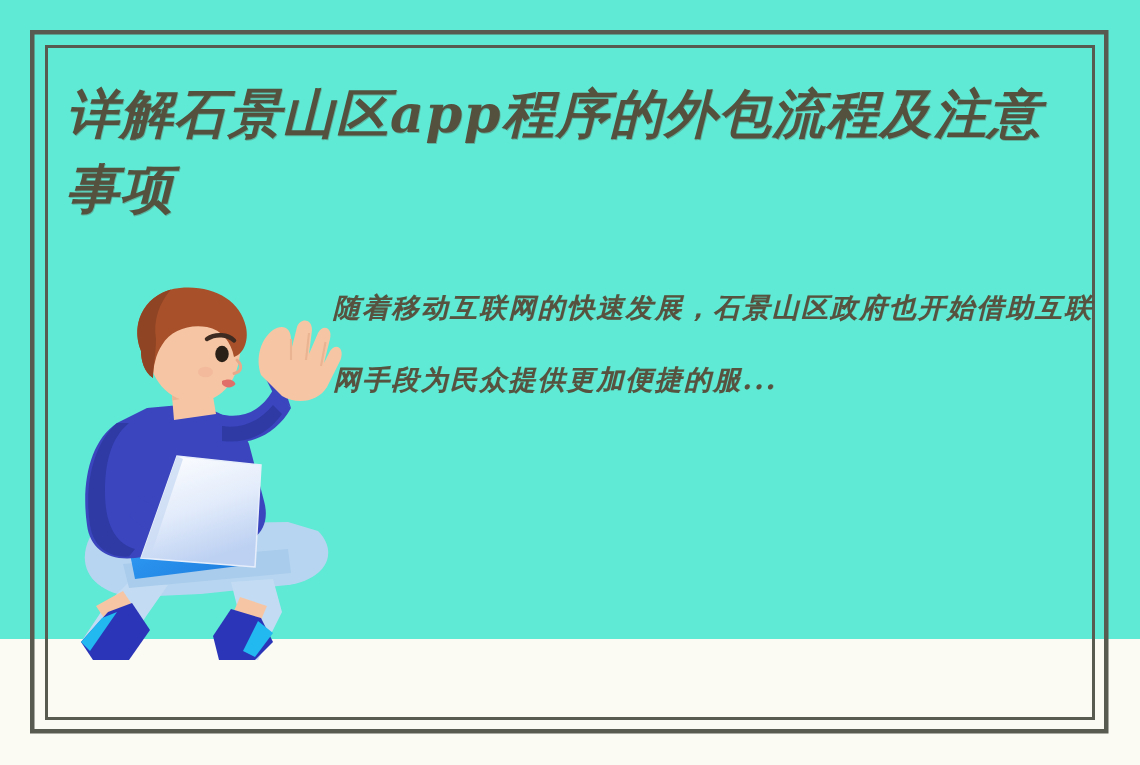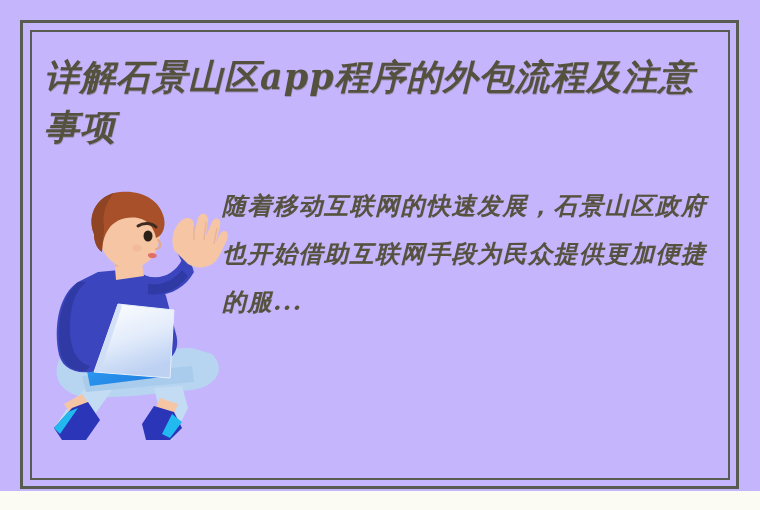--- a/index.html
+++ b/index.html
@@ -11,22 +11,22 @@
     height: 510px;
     background: #fbfbf4;
     font-family: "Liberation Serif", serif;
     overflow: hidden;
   }
 
   .card {
     position: absolute;
     left: 0; top: 0;
     width: 760px;
-    height: 491px;
-    background: #c4b5fd;
+    height: 426px;
+    background: #5eead4;
   }
 
   
   .frame-outer {
     position: absolute;
     left: 20px;
     top: 20px;
     width: 719px;
     height: 469px;
     border: 3px solid #585b4f;
@@ -60,21 +60,21 @@
   }
 
   
   .body-text {
     position: absolute;
     left: 222px;
     top: 182px;
     width: 508px;
     color: #56523f;
     font-family: "DejaVu Serif", "Liberation Serif", serif;
-    font-size: 24px;
+    font-size: 18px;
     font-style: italic;
     font-weight: 600;
     line-height: 48px;
     letter-spacing: 1.5px;
     text-shadow: 0.4px 0.4px 0 rgba(86,82,63,0.3);
   }
 
   
   .illustration {
     position: absolute;

